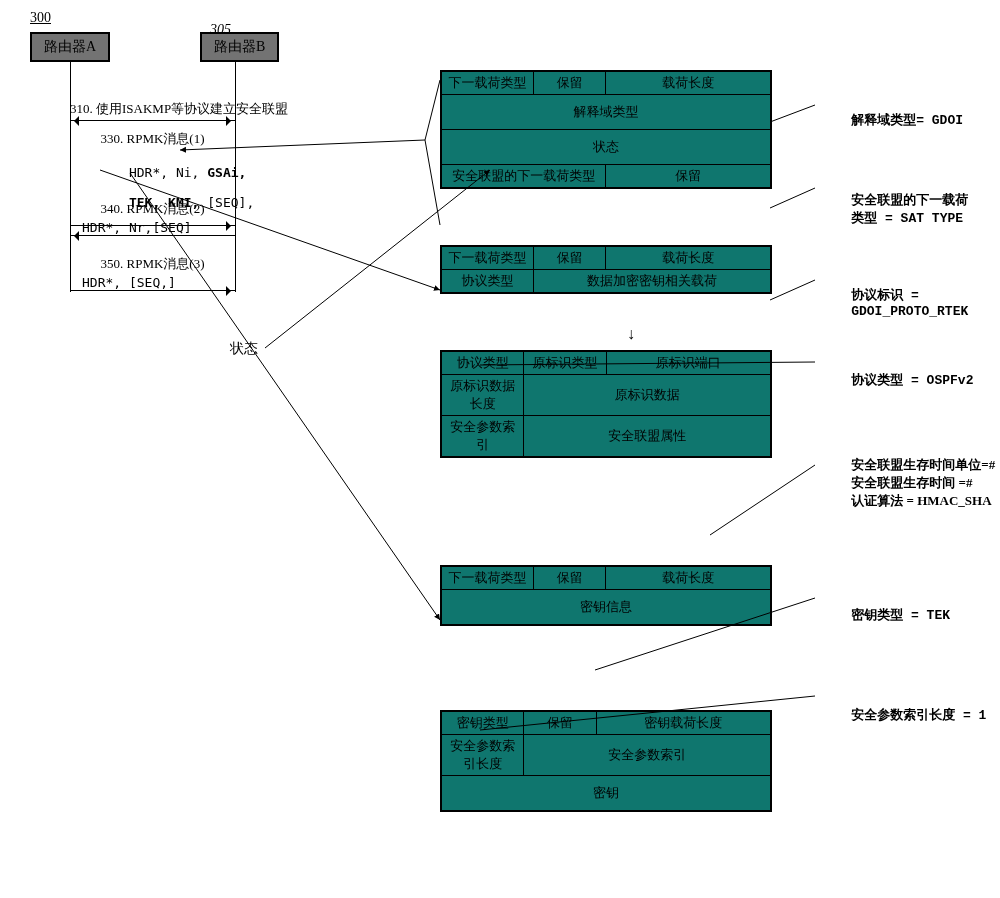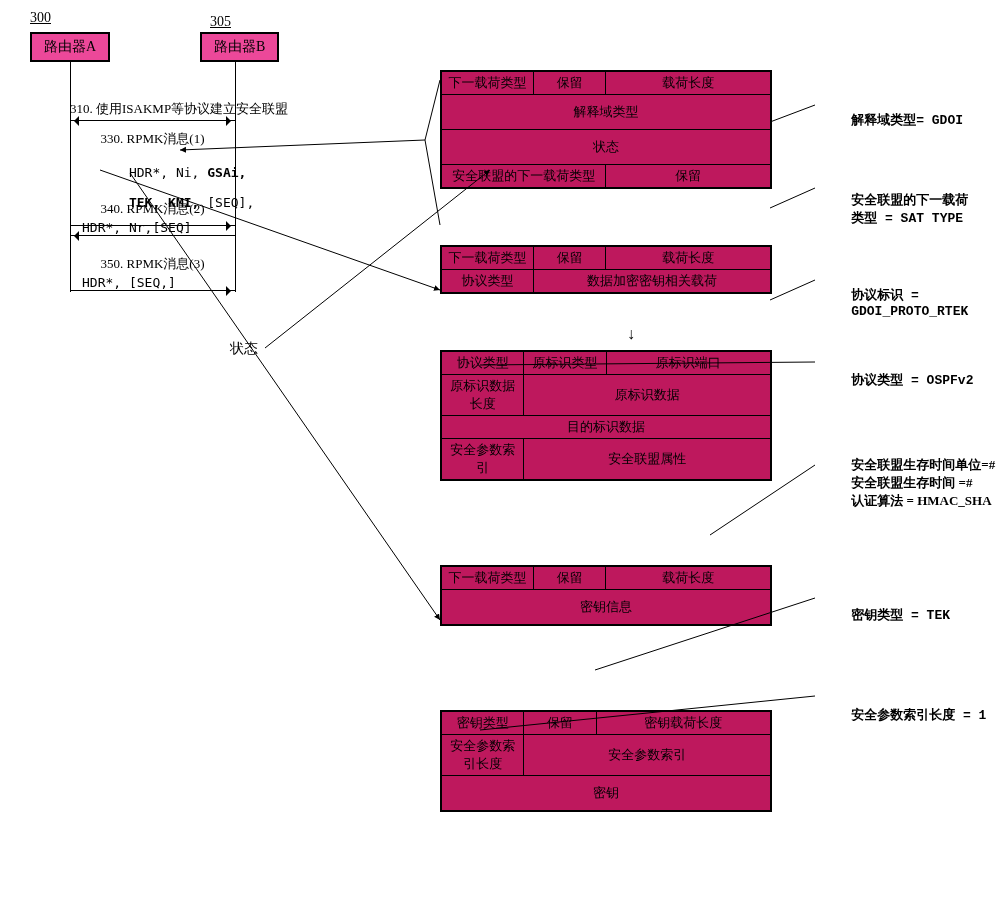--- a/index.html
+++ b/index.html
@@ -10,26 +10,26 @@
     background: #fff;
     width: 1000px;
     box-sizing: border-box;
   }
   .diagram {
     position: relative;
     width: 980px;
     height: 878px;
   }
   .label300 { position:absolute; left:20px;  top:0px; }
-  .label305 { position:absolute; left:200px; top:4px; }
+  .label305 { position:absolute; left:200px; top:12px;font-style:italic; }
   .routerBox {
     position:absolute;
     border:2px solid #000;
     padding:4px 12px;
-    background:#ec4899;
+    background:#737373;
     text-align:left;
   }
   .routerA { left:20px;  top:22px; }
   .routerB { left:190px; top:22px; }
   .vline {
     position:absolute;
     width:0;
     border-left:1.5px solid #000;
   }
   .vlA { left:60px;  top:52px; height:230px; }
@@ -64,21 +64,21 @@
   .statusLabel {
     position:absolute;
     left:220px; top:330px;
     font-size:14px;
   }
 
   
   .block {
     position:absolute;
     border:1.5px solid #000;
-    background:#be185d;
+    background:#0f766e;
   }
   .block table {
     border-collapse:collapse;
     width:100%;
   }
   .block td {
     border:1px solid #000;
     padding:2px 4px;
     font-size:13px;
     text-align:center;
@@ -210,23 +210,20 @@
       <tbody>
           <tr>
         <td style="width:25%">协议类型</td>
         <td style="width:25%">原标识类型</td>
         <td colspan="2">原标识端口</td>
       </tr>
       <tr>
         <td>原标识数据长度</td>
         <td colspan="3">原标识数据</td>
       </tr>
-      <tr>
-            <td colspan="4">目的标识数据</td>
-          </tr>
       <tr>
         <td>安全参数索引</td>
         <td colspan="3">安全联盟属性</td>
       </tr>
     </tbody>
       </table>
   </div>
 
   <div class="block blk4">
     <table>

